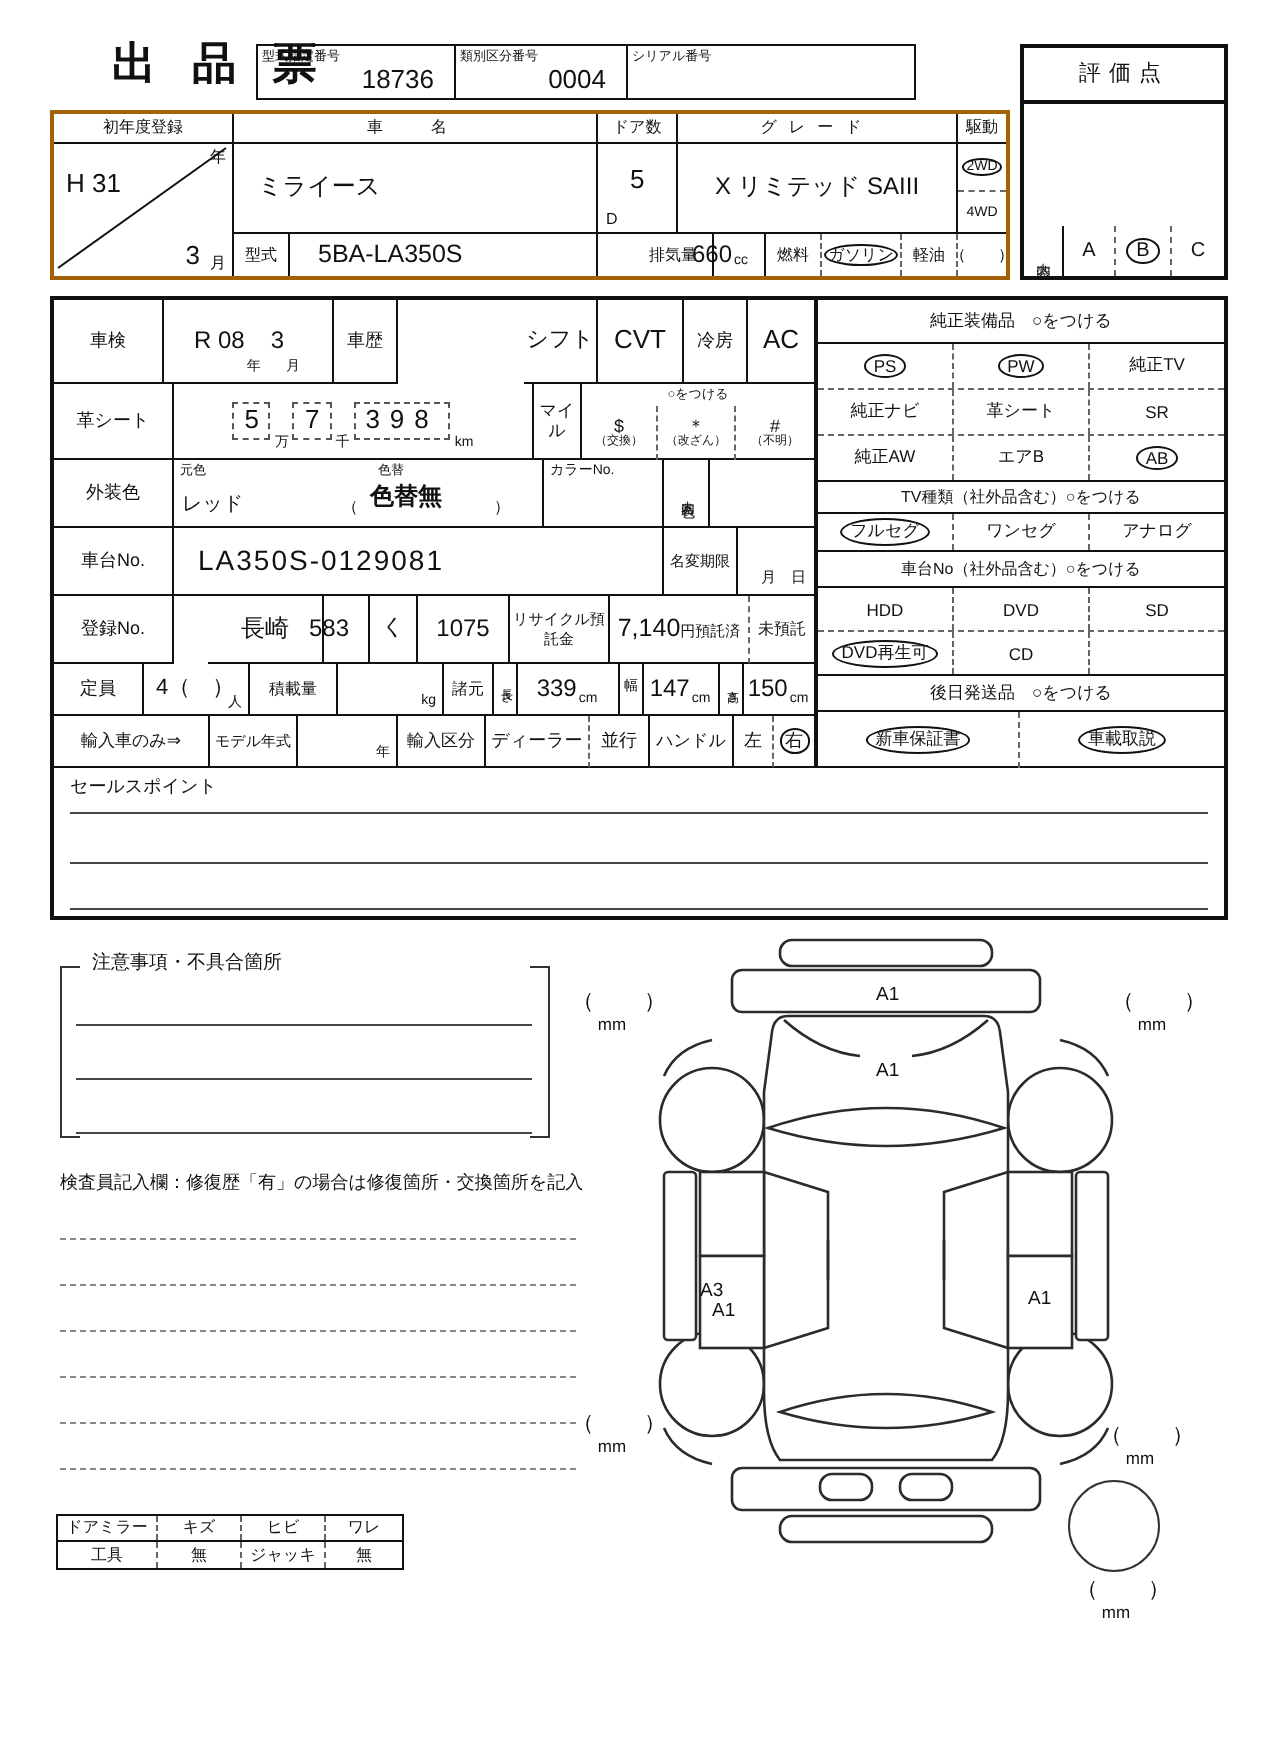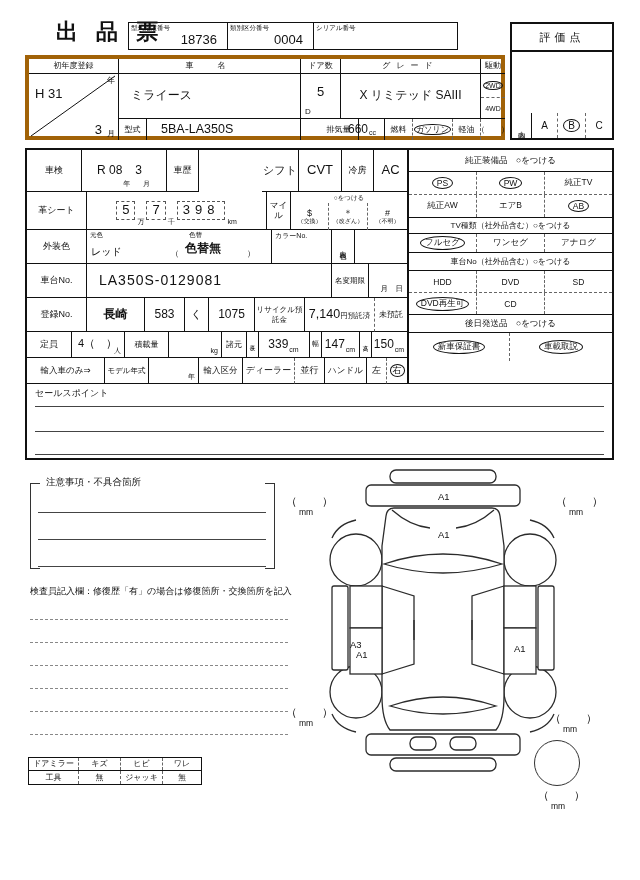--- a/index.html
+++ b/index.html
@@ -63,21 +63,21 @@
       </div>
       <div class="brd" style="width:28px;display:flex;align-items:center;justify-content:center;font-size:10px">
         <span class="circled">B</span>
       </div>
       <div style="width:26px;display:flex;align-items:center;justify-content:center;font-size:10px">
         <span>C</span>
       </div>
     </div>
   </div>
 
-  <div style="position:absolute;left:25px;top:55px;width:480px;height:85px;border:4px solid #a16207">
+  <div style="position:absolute;left:25px;top:55px;width:480px;height:85px;border:2px solid #a16207">
 
     <div class="cell br bb" style="left:0;top:0;width:90px;height:15px;font-size:8px">初年度登録</div>
     <div class="cell br bb" style="left:90px;top:0;width:182px;height:15px;font-size:8px;letter-spacing:8px">車　名</div>
     <div class="cell br bb" style="left:272px;top:0;width:40px;height:15px;font-size:8px">ドア数</div>
     <div class="cell br bb" style="left:312px;top:0;width:140px;height:15px;font-size:8px;letter-spacing:6px">グレード</div>
     <div class="cell bb" style="left:452px;top:0;width:24px;height:15px;font-size:8px">駆動</div>
 
     <div style="position:absolute;left:0;top:15px;width:90px;height:66px;border-right:1px solid #111">
       <svg width="88" height="64" style="position:absolute;left:0;top:0">
         <line x1="2" y1="62" x2="86" y2="2" stroke="#111" stroke-width="1"></line>
@@ -177,21 +177,21 @@
       <span class="vert" style="font-size:7px">内装色</span>
     </div>
     <div class="cell bb" style="left:328px;top:80px;width:52px;height:34px"></div>
 
     <div class="cell br bb" style="left:0;top:114px;width:60px;height:34px;font-size:9px">車台No.</div>
     <div class="cell br bb tl" style="left:60px;top:114px;width:245px;height:34px;font-size:14px;letter-spacing:1px;padding-left:12px;align-items:center">LA350S-0129081</div>
     <div class="cell br bb col" style="left:305px;top:114px;width:37px;height:34px;font-size:7.5px;line-height:1.3">名変期限</div>
     <div class="cell bb" style="left:342px;top:114px;width:38px;height:34px;font-size:7.5px;align-items:flex-end;justify-content:flex-end;padding:0 4px 3px 0">月　日</div>
 
     <div class="cell br bb" style="left:0;top:148px;width:60px;height:34px;font-size:9px">登録No.</div>
-    <div class="cell br bb" style="left:60px;top:148px;width:58px;height:34px;font-size:12px;font-weight:bold">長崎</div>
+    <div class="cell br bb" style="left:77px;top:148px;width:58px;height:34px;font-size:12px;font-weight:normal">長崎</div>
     <div class="cell br bb" style="left:118px;top:148px;width:40px;height:34px;font-size:12px">583</div>
     <div class="cell br bb" style="left:158px;top:148px;width:24px;height:34px;font-size:11px">く</div>
     <div class="cell br bb" style="left:182px;top:148px;width:46px;height:34px;font-size:12px">1075</div>
     <div class="cell br bb col" style="left:228px;top:148px;width:50px;height:34px;font-size:7.5px;line-height:1.3">リサイクル預託金</div>
     <div class="cell brd bb" style="left:278px;top:148px;width:70px;height:34px">
       <span style="font-size:12.5px">7,140</span>
       <span style="font-size:7.5px;margin-top:4px">円預託済</span>
     </div>
     <div class="cell bb" style="left:348px;top:148px;width:32px;height:34px;font-size:8px">未預託</div>
 
@@ -241,20 +241,31 @@
       <div class="cell bb hdr8" style="position:static;height:22px;display:flex">純正装備品　○をつける</div>
       <div class="eqrow bbd" style="height:23px">
         <div class="brd" style="width:68px">
             <span class="circled">PS</span>
           </div>
         <div class="brd" style="width:68px">
             <span class="circled">PW</span>
           </div>
         <div style="width:67px">
             <span>純正TV</span>
+          </div>
+      </div>
+      <div class="eqrow bbd" style="height:23px">
+        <div class="brd" style="width:68px">
+            <span>純正ナビ</span>
+          </div>
+        <div class="brd" style="width:68px">
+            <span>革シート</span>
+          </div>
+        <div style="width:67px">
+            <span>SR</span>
           </div>
       </div>
       <div class="eqrow bb2" style="height:23px">
         <div class="brd" style="width:68px">
             <span>純正AW</span>
           </div>
         <div class="brd" style="width:68px">
             <span>エアB</span>
           </div>
         <div style="width:67px">

